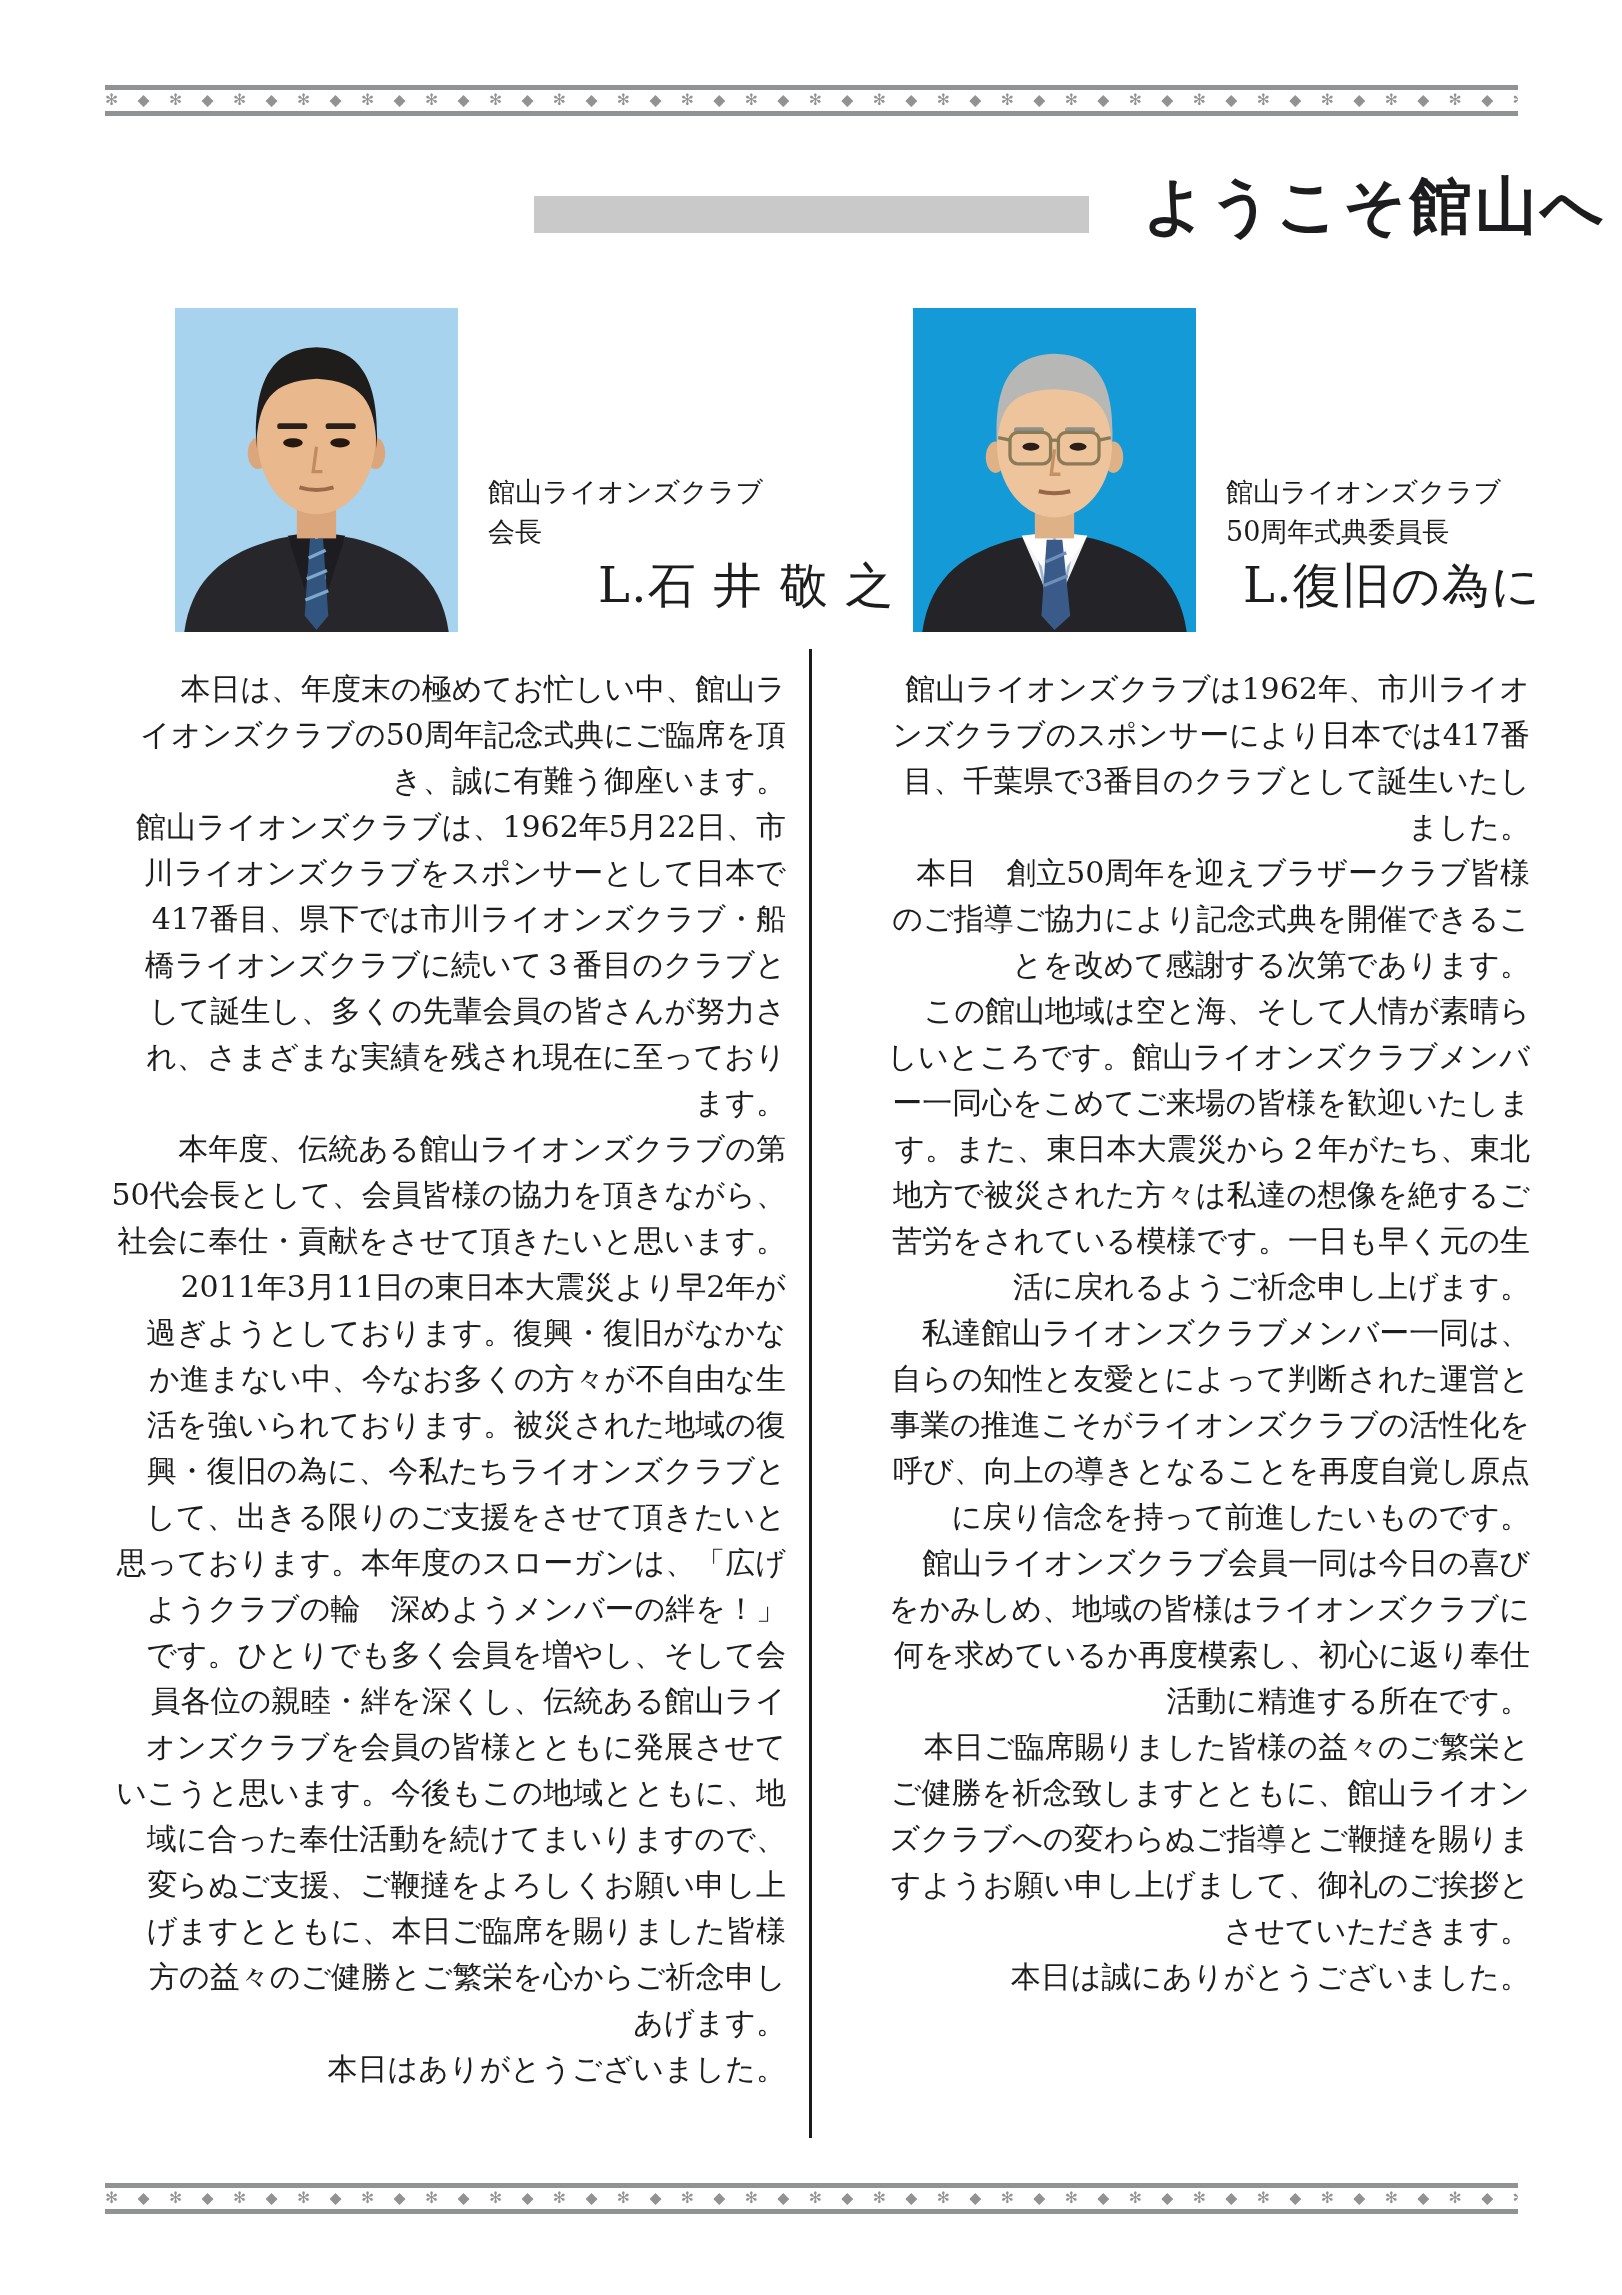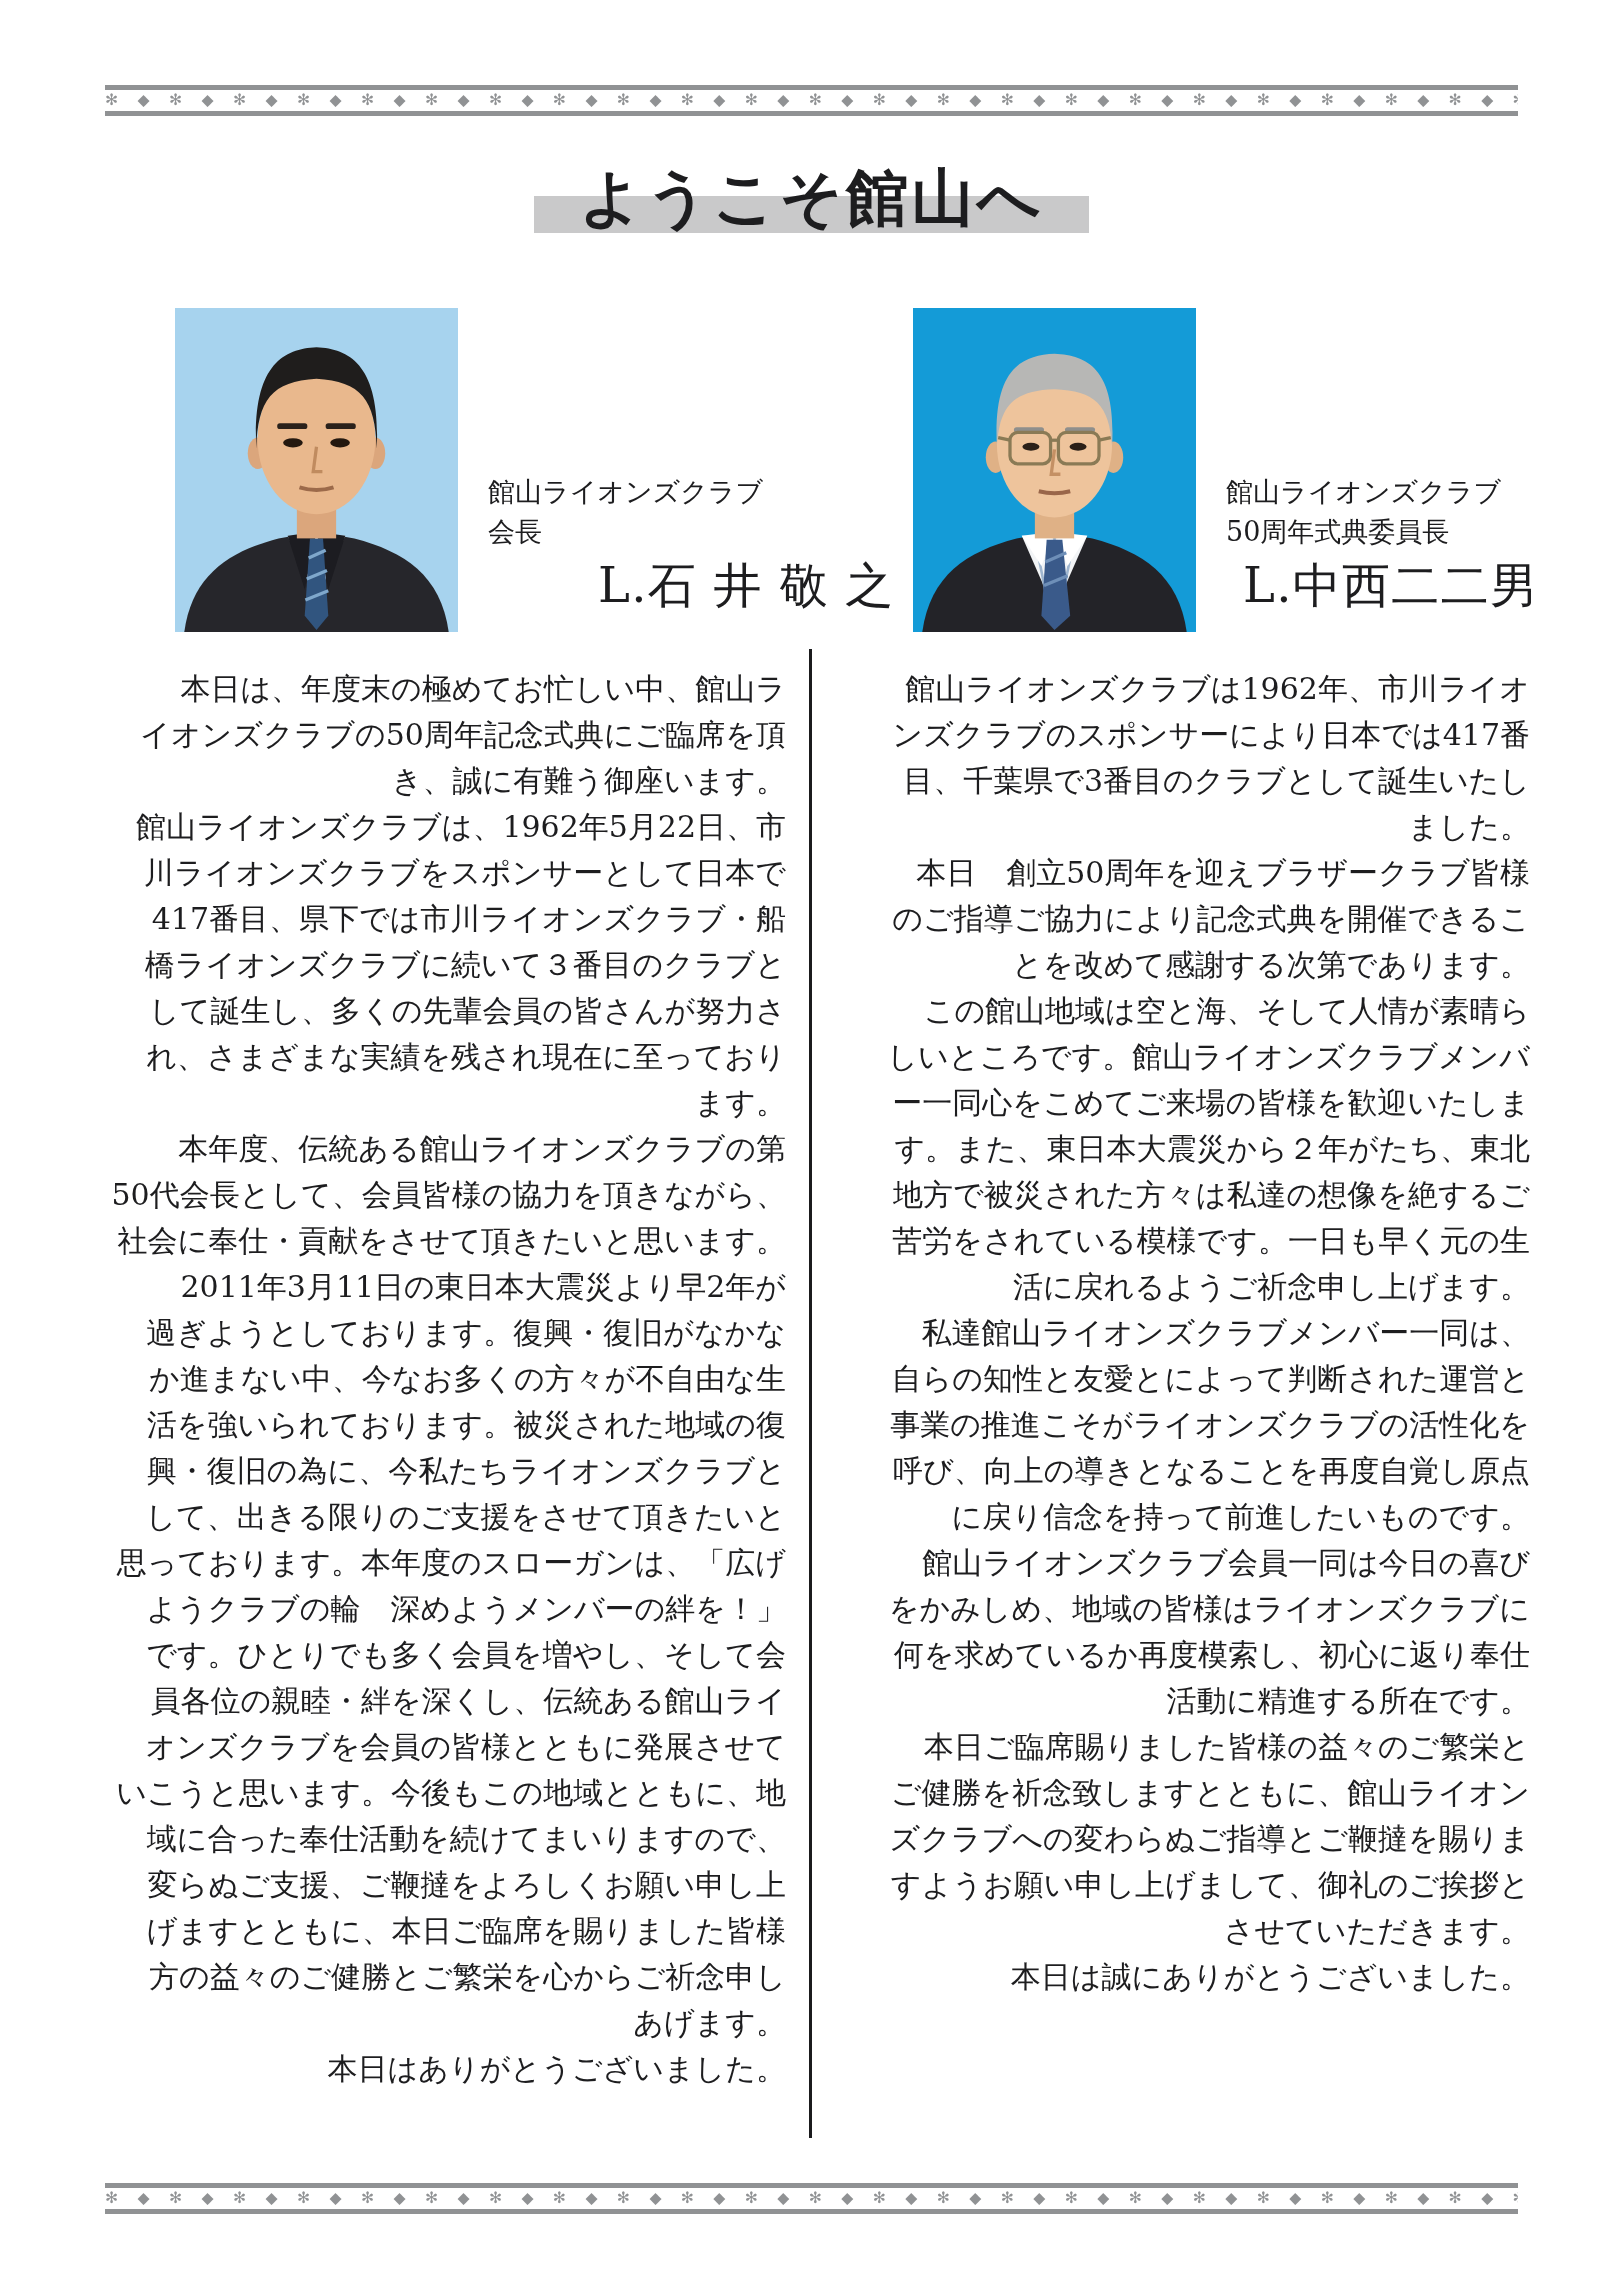--- a/index.html
+++ b/index.html
@@ -21,22 +21,22 @@
     font-size:15.7px;line-height:19.6px;letter-spacing:7.2px;
     text-align:center;overflow:hidden;white-space:nowrap;
   }
   .ornament.top{top:85px;}
   .ornament.bottom{top:2183px;}
 
   
   .title-wrap{position:absolute;top:154px;left:0;width:1623px;height:105px;text-align:center;}
   .title-bar{position:absolute;top:42px;left:534px;width:555px;height:37px;}
   .title{
-    position:relative;margin:8px;
-    font-size:62px;font-weight:700;letter-spacing:3.3px;line-height:1.15;
+    position:relative;margin:16px;
+    font-size:62px;font-weight:700;letter-spacing:3.3px;line-height:1.15;text-align:right;
   }
 
   
   .profile{position:absolute;top:308px;display:flex;align-items:flex-end;}
   .profile-left{left:175px;}
   .profile-right{left:913px;}
   .photo{width:283px;height:324px;flex:none;overflow:hidden;}
   .photo svg{display:block;}
   .caption{margin-left:30px;margin-bottom:17px;white-space:nowrap;}
   .caption .org,.caption .role{font-size:27px;line-height:40px;}
@@ -125,21 +125,21 @@
           <line x1="148" y1="202" x2="130" y2="198"></line>
           <line x1="284" y1="202" x2="302" y2="198"></line>
         </g>
         <path d="M216,216 L211,254 L225,254" fill="none" stroke="#c49064" stroke-width="5"></path>
         <path d="M192,280 Q216,286 240,280" fill="none" stroke="#99664a" stroke-width="6"></path>
       </svg>
     </div>
     <div class="caption">
       <div class="org">館山ライオンズクラブ</div>
       <div class="role">50周年式典委員長</div>
-      <div class="name">L.中西二二男</div>
+      <div class="name">L.復旧の為に</div>
     </div>
   </div>
 
   <div class="col col-left"><div class="line">　本日は、年度末の極めてお忙しい中、館山ラ</div><div class="line">イオンズクラブの50周年記念式典にご臨席を頂</div><div class="line">き、誠に有難う御座います。</div><div class="line">館山ライオンズクラブは、1962年5月22日、市</div><div class="line">川ライオンズクラブをスポンサーとして日本で</div><div class="line">417番目、県下では市川ライオンズクラブ・船</div><div class="line">橋ライオンズクラブに続いて３番目のクラブと</div><div class="line">して誕生し、多くの先輩会員の皆さんが努力さ</div><div class="line">れ、さまざまな実績を残され現在に至っており</div><div class="line">ます。</div><div class="line">　本年度、伝統ある館山ライオンズクラブの第</div><div class="line">50代会長として、会員皆様の協力を頂きながら、</div><div class="line">社会に奉仕・貢献をさせて頂きたいと思います。</div><div class="line">　2011年3月11日の東日本大震災より早2年が</div><div class="line">過ぎようとしております。復興・復旧がなかな</div><div class="line">か進まない中、今なお多くの方々が不自由な生</div><div class="line">活を強いられております。被災された地域の復</div><div class="line">興・復旧の為に、今私たちライオンズクラブと</div><div class="line">して、出きる限りのご支援をさせて頂きたいと</div><div class="line">思っております。本年度のスローガンは、「広げ</div><div class="line">ようクラブの輪　深めようメンバーの絆を！」</div><div class="line">です。ひとりでも多く会員を増やし、そして会</div><div class="line">員各位の親睦・絆を深くし、伝統ある館山ライ</div><div class="line">オンズクラブを会員の皆様とともに発展させて</div><div class="line">いこうと思います。今後もこの地域とともに、地</div><div class="line">域に合った奉仕活動を続けてまいりますので、</div><div class="line">変らぬご支援、ご鞭撻をよろしくお願い申し上</div><div class="line">げますとともに、本日ご臨席を賜りました皆様</div><div class="line">方の益々のご健勝とご繁栄を心からご祈念申し</div><div class="line">あげます。</div><div class="line">　本日はありがとうございました。</div></div>
   <div class="divider"></div>
   <div class="col col-right"><div class="line">　館山ライオンズクラブは1962年、市川ライオ</div><div class="line">ンズクラブのスポンサーにより日本では417番</div><div class="line">目、千葉県で3番目のクラブとして誕生いたし</div><div class="line">ました。</div><div class="line">　本日　創立50周年を迎えブラザークラブ皆様</div><div class="line">のご指導ご協力により記念式典を開催できるこ</div><div class="line">とを改めて感謝する次第であります。</div><div class="line">　この館山地域は空と海、そして人情が素晴ら</div><div class="line">しいところです。館山ライオンズクラブメンバ</div><div class="line">ー一同心をこめてご来場の皆様を歓迎いたしま</div><div class="line">す。また、東日本大震災から２年がたち、東北</div><div class="line">地方で被災された方々は私達の想像を絶するご</div><div class="line">苦労をされている模様です。一日も早く元の生</div><div class="line">活に戻れるようご祈念申し上げます。</div><div class="line">　私達館山ライオンズクラブメンバー一同は、</div><div class="line">自らの知性と友愛とによって判断された運営と</div><div class="line">事業の推進こそがライオンズクラブの活性化を</div><div class="line">呼び、向上の導きとなることを再度自覚し原点</div><div class="line">に戻り信念を持って前進したいものです。</div><div class="line">　館山ライオンズクラブ会員一同は今日の喜び</div><div class="line">をかみしめ、地域の皆様はライオンズクラブに</div><div class="line">何を求めているか再度模索し、初心に返り奉仕</div><div class="line">活動に精進する所在です。</div><div class="line">　本日ご臨席賜りました皆様の益々のご繁栄と</div><div class="line">ご健勝を祈念致しますとともに、館山ライオン</div><div class="line">ズクラブへの変わらぬご指導とご鞭撻を賜りま</div><div class="line">すようお願い申し上げまして、御礼のご挨拶と</div><div class="line">させていただきます。</div><div class="line">　本日は誠にありがとうございました。</div></div>
 
   <div class="ornament bottom" style="color: rgb(144, 146, 148);">✻ ◆ ✻ ◆ ✻ ◆ ✻ ◆ ✻ ◆ ✻ ◆ ✻ ◆ ✻ ◆ ✻ ◆ ✻ ◆ ✻ ◆ ✻ ◆ ✻ ◆ ✻ ◆ ✻ ◆ ✻ ◆ ✻ ◆ ✻ ◆ ✻ ◆ ✻ ◆ ✻ ◆ ✻ ◆ ✻ ◆ ✻ ◆ ✻ ◆ ✻ ◆ ✻</div>
 
 </div>

